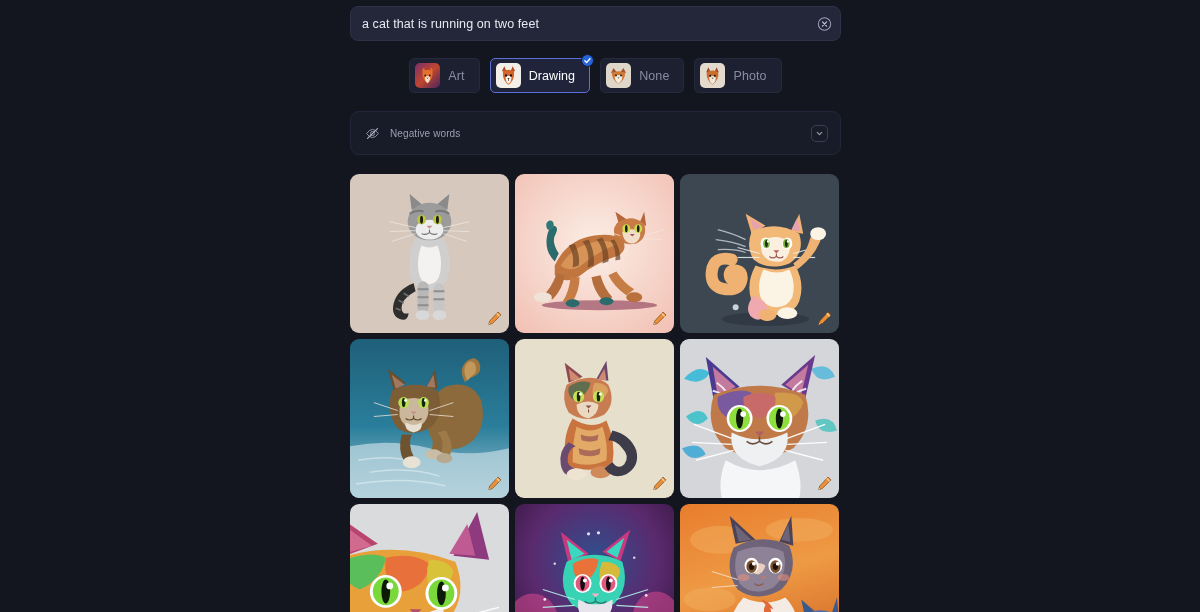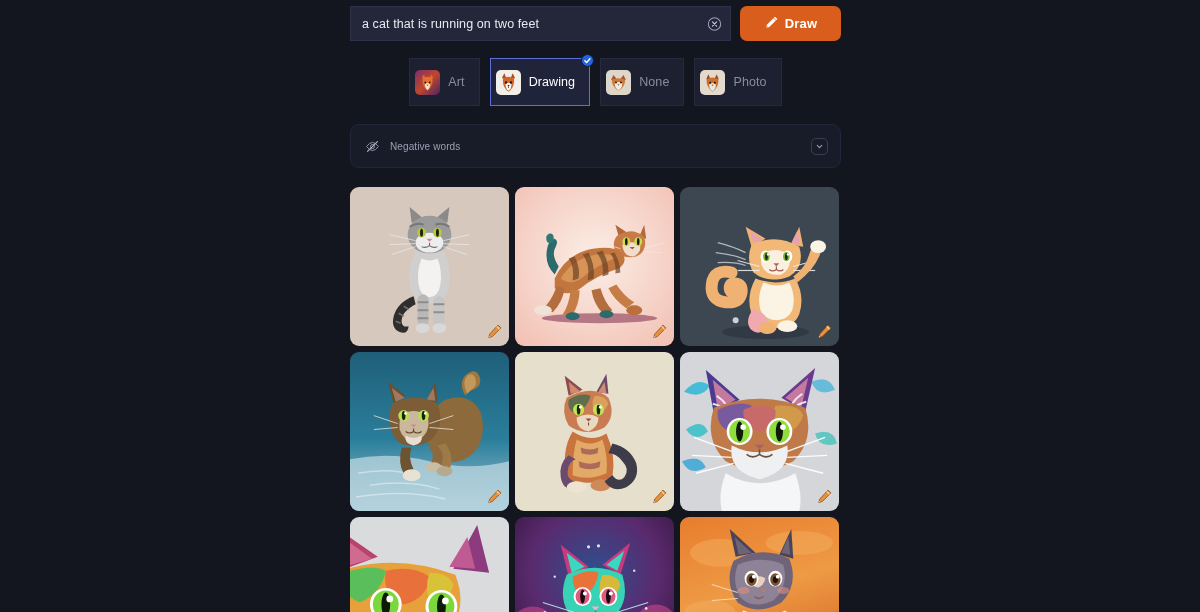--- a/index.html
+++ b/index.html
@@ -30,21 +30,21 @@
     align-items: center;
     gap: 9px;
     padding-top: 6px;
   }
   .prompt-field {
     position: relative;
     flex: 1 1 auto;
     height: 35px;
     background: #242739;
     border: 1px solid #2e3147;
-    border-radius: 0;
+    border-radius: 8px;
     display: flex;
     align-items: center;
   }
   .prompt-input {
     flex: 1 1 auto;
     height: 100%;
     background: transparent;
     border: none;
     outline: none;
     color: #e8eaf2;
@@ -85,24 +85,24 @@
 
   
   .styles {
     display: flex;
     justify-content: center;
     gap: 10px;
     margin-top: 17px;
   }
   .style-btn {
     position: relative;
-    height: 48px;
+    height: 35px;
     background: #1d2030;
     border: 1px solid #262a3c;
-    border-radius: 0;
+    border-radius: 5px;
     display: flex;
     align-items: center;
     gap: 8px;
     padding: 0 14px 0 5px;
     cursor: pointer;
   }
   .style-btn.selected {
     background: #20243a;
     border: 1.5px solid #5b6fd8;
   }
@@ -198,30 +198,20 @@
       <div class="prompt-field">
         <input class="prompt-input" type="text" value="a cat that is running on two feet" placeholder="Describe what you want to draw" style="">
         <span class="clear-btn">
           <svg width="15" height="15" viewBox="0 0 16 16">
             <circle cx="8" cy="8" r="6.6" fill="none" stroke="#9aa0b5" stroke-width="1.1"></circle>
             <path d="M5.8 5.8 L10.2 10.2 M10.2 5.8 L5.8 10.2" stroke="#c3c8d8" stroke-width="1.3" stroke-linecap="round"></path>
           </svg>
         </span>
       </div>
 
-      <button class="draw-btn">
-        <span>
-          <svg width="15" height="15" viewBox="0 0 20 20">
-            <path d="M14.6 2.6 L17.4 5.4 L7.2 15.6 L3.4 16.6 L4.4 12.8 Z" fill="#ffffff" stroke="#ffffff" stroke-width="0.7" stroke-linejoin="round"></path>
-            <path d="M13.0 4.2 L15.8 7.0" stroke="#d95e1e" stroke-width="1.1"></path>
-            <path d="M3.4 16.6 L4.9 15.9 L4.1 15.1 Z" fill="#3a3a3a"></path>
-          </svg>
-        </span>
-        <span class="draw-label">Draw</span>
-      </button>
     </div>
 
     <div class="styles">
 
       <div class="style-btn">
         <span class="style-thumb">
           <svg viewBox="0 0 30 30">
             <defs>
               <linearGradient id="gA" x1="0" y1="0" x2="1" y2="1">
                 <stop offset="0" stop-color="#7a2f6a"></stop>

